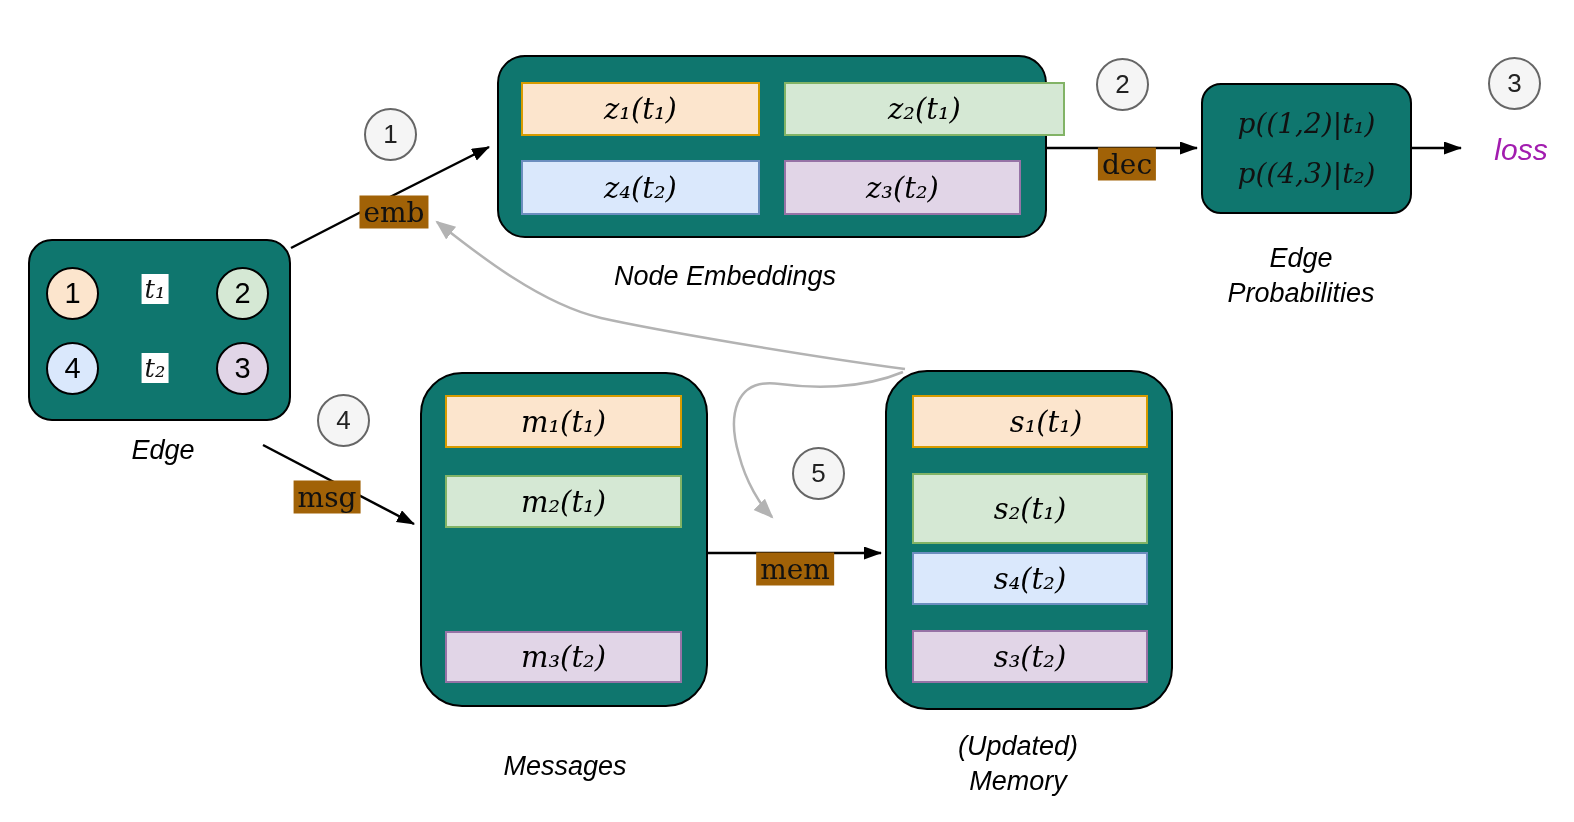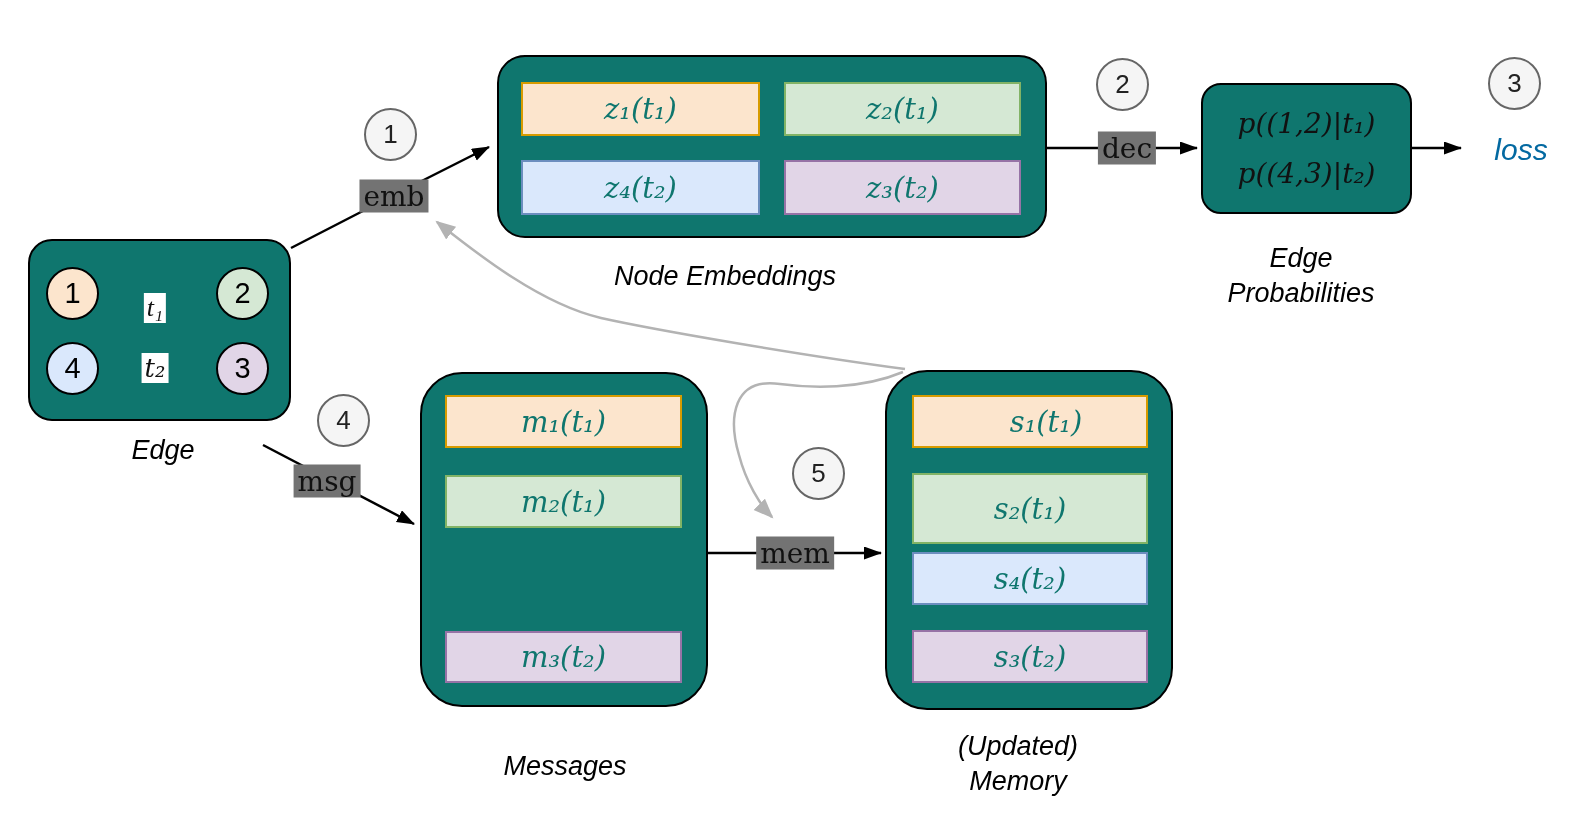--- a/index.html
+++ b/index.html
@@ -2,41 +2,41 @@
 <html><head>
 <meta charset="utf-8">
 <style>
   html,body{margin:0;padding:0;background:#fff;}
   .canvas{position:relative;width:1574px;height:822px;background:#fff;overflow:hidden;
           font-family:"Liberation Sans",sans-serif;}
   svg.wires{position:absolute;left:0;top:0;z-index:1;}
   .box{position:absolute;background:#0f766e;border:2.5px solid #000;box-sizing:border-box;z-index:2;}
   .cell{position:absolute;display:flex;align-items:center;justify-content:center;
         border:2px solid;box-sizing:border-box;z-index:2;
-        font:italic 29px "DejaVu Serif",serif;color:#0f766e;}
+        font:italic 29px "DejaVu Serif",serif;color:#000000;}
   .orange{background:#FCE5CD;border-color:#D79B00;}
   .green {background:#D5E8D4;border-color:#82B366;}
   .blue  {background:#DAE8FC;border-color:#6C8EBF;}
   .purple{background:#E1D5E7;border-color:#9673A6;}
   .graph-node{position:absolute;width:53px;height:53px;border-radius:50%;
         border:2.5px solid;box-sizing:border-box;display:flex;align-items:center;justify-content:center;
         font:29px "Liberation Sans",sans-serif;color:#000;z-index:3;}
   .step{position:absolute;width:53px;height:53px;border-radius:50%;background:#F5F5F5;
         border:2.5px solid #666;box-sizing:border-box;display:flex;align-items:center;justify-content:center;
         font:26px "Liberation Sans",sans-serif;color:#222;z-index:3;}
-  .op-label{position:absolute;transform:translate(-50%,-50%);background:#737373;padding:0 4px;
-        font:28px "DejaVu Serif",serif;color:#111;z-index:3;white-space:nowrap;}
+  .op-label{position:absolute;transform:translate(-50%,-50%);background:#a16207;padding:0 4px;
+        font:28px "DejaVu Serif",serif;color:#111;z-index:3;white-space:nowrap;margin-top:16px;}
   .t-label{position:absolute;transform:translate(-50%,-50%);background:#fff;padding:0 3px;
         font:italic 26px "DejaVu Serif",serif;color:#111;z-index:3;white-space:nowrap;}
   .caption{position:absolute;transform:translateX(-50%);text-align:center;
         font:italic 27px "Liberation Sans",sans-serif;color:#000;z-index:2;white-space:nowrap;}
   .caption.two-line{white-space:normal;line-height:35px;}
   .ep-row{font:italic 28px "DejaVu Serif",serif;color:#111;text-align:center;}
   .loss{position:absolute;transform:translate(-50%,-50%);
-        font:italic 30px "Liberation Sans",sans-serif;color:#0369a1;z-index:3;}
+        font:italic 30px "Liberation Sans",sans-serif;color:#a21caf;z-index:3;}
 </style>
 </head>
 <body>
 
 <div class="canvas">
 
   <svg class="wires" width="1574" height="822">
     <defs>
       <marker id="ab" markerUnits="userSpaceOnUse" markerWidth="22" markerHeight="16" refX="17" refY="6.5" orient="auto">
         <path d="M0,0 L18,6.5 L0,13 z" fill="#000"></path>
@@ -70,27 +70,27 @@
   </div>
   <div class="graph-node green" style="left:216px;top:267px;">
     <span>2</span>
   </div>
   <div class="graph-node blue" style="left:46px;top:342px;">
     <span>4</span>
   </div>
   <div class="graph-node purple" style="left:216px;top:342px;">
     <span>3</span>
   </div>
-  <div class="t-label" style="left:155px;top:308px;font-family:Liberation Serif, serif;">t₁</div>
+  <div class="t-label" style="left:155px;top:289px;">t₁</div>
   <div class="t-label" style="left:155px;top:368px;">t₂</div>
   <div class="caption" style="left:163px;top:435px;">Edge</div>
 
   <div class="box" style="left:497px;top:55px;width:550px;height:183px;border-radius:28px;"></div>
   <div class="cell orange" style="left:521px;top:82px;width:239px;height:54px;">z₁(t₁)</div>
-  <div class="cell green" style="left:784px;top:82px;width:237px;height:54px;">z₂(t₁)</div>
+  <div class="cell green" style="left:784px;top:82px;width:281px;height:54px;">z₂(t₁)</div>
   <div class="cell blue" style="left:521px;top:160px;width:239px;height:55px;">z₄(t₂)</div>
   <div class="cell purple" style="left:784px;top:160px;width:237px;height:55px;">z₃(t₂)</div>
   <div class="caption" style="left:725px;top:261px;">Node Embeddings</div>
 
   <div class="box" style="left:1201px;top:83px;width:211px;height:131px;border-radius:20px;
               display:flex;flex-direction:column;align-items:center;justify-content:center;gap:17px;z-index:2;">
     <div class="ep-row">p((1,2)|t₁)</div>
     <div class="ep-row">p((4,3)|t₂)</div>
   </div>
   <div class="caption two-line" style="left:1301px;top:241px;">

